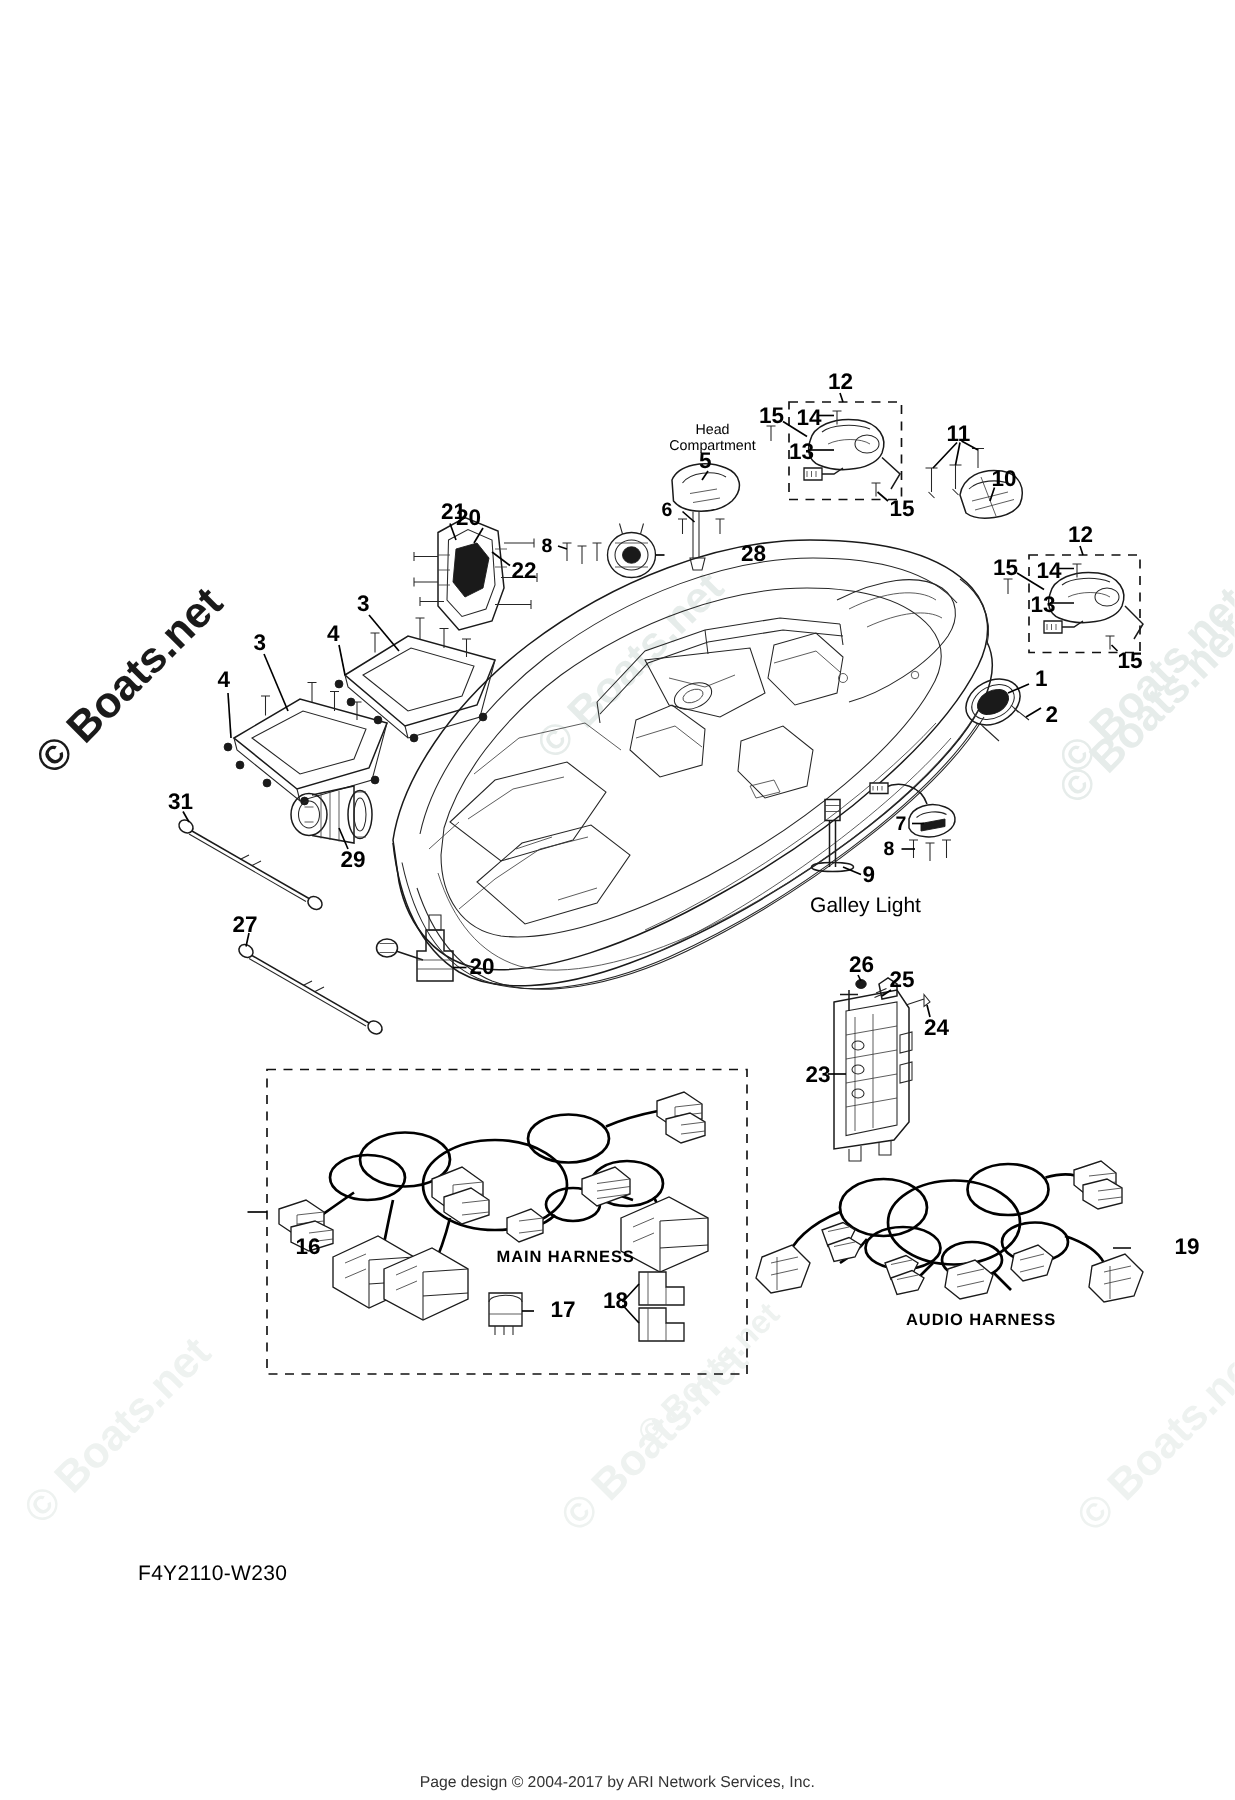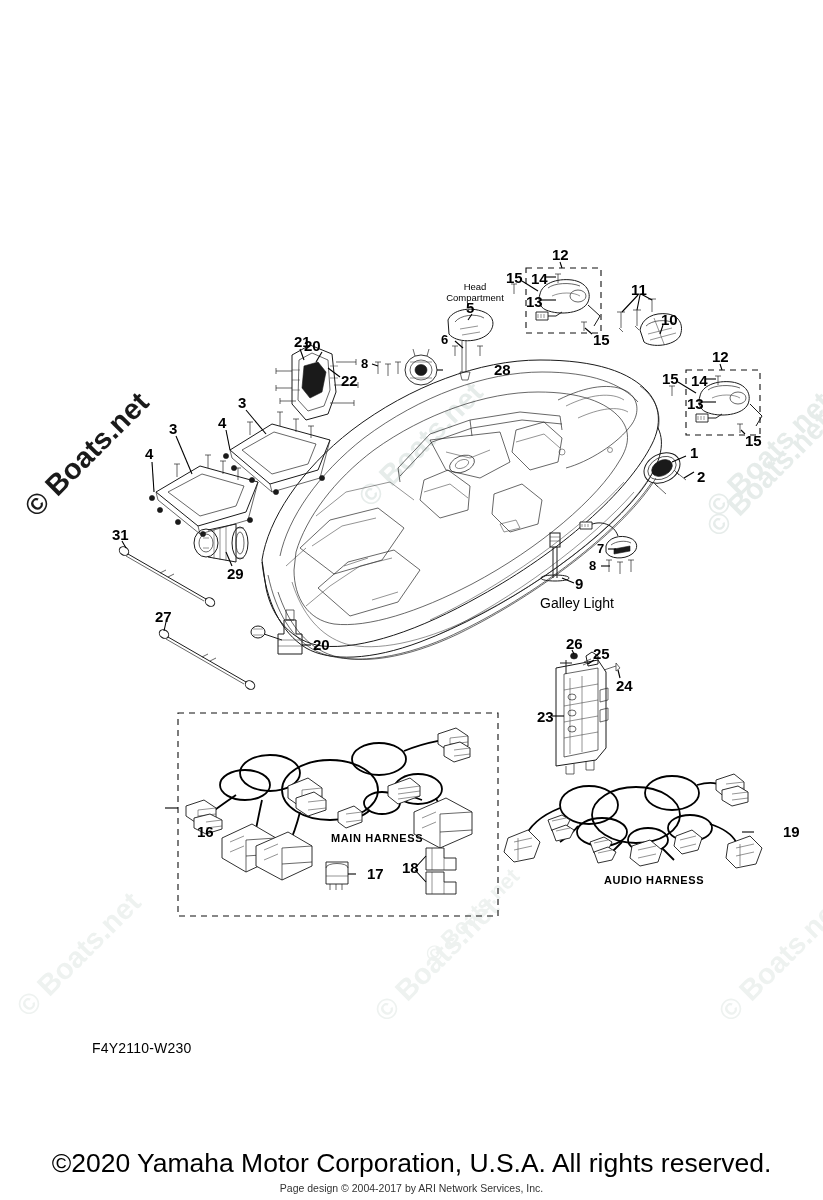--- a/index.html
+++ b/index.html
@@ -704,17 +704,16 @@
   <div class="cal" style="left:593px; top:646px;">25</div>
   <div class="cal" style="left:566px; top:636px;">26</div>
   <div class="cal" style="left:155px; top:609px;">27</div>
   <div class="cal" style="left:447px; top:362px;margin-left:47px;">28</div>
   <div class="cal" style="left:227px; top:566px;">29</div>
   <div class="cal" style="left:313px; top:637px;">20</div>
   <div class="cal" style="left:112px; top:527px;">31</div>
 
   <div id="diagram-ref">F4Y2110-W230</div>
 
-  <div id="copyright-line">©2020 Yamaha Motor Corporation, U.S.A. All rights reserved.</div>
 
   <div id="page-design-line">Page design © 2004-2017 by ARI Network Services, Inc.</div>
 
 </div>
 
 </body></html>

